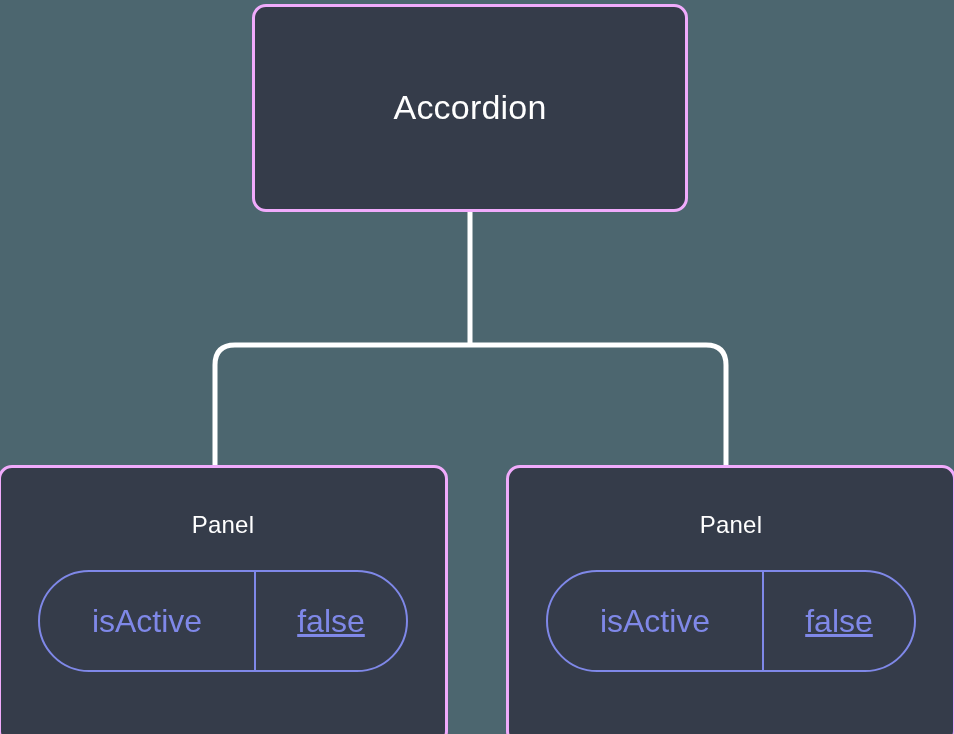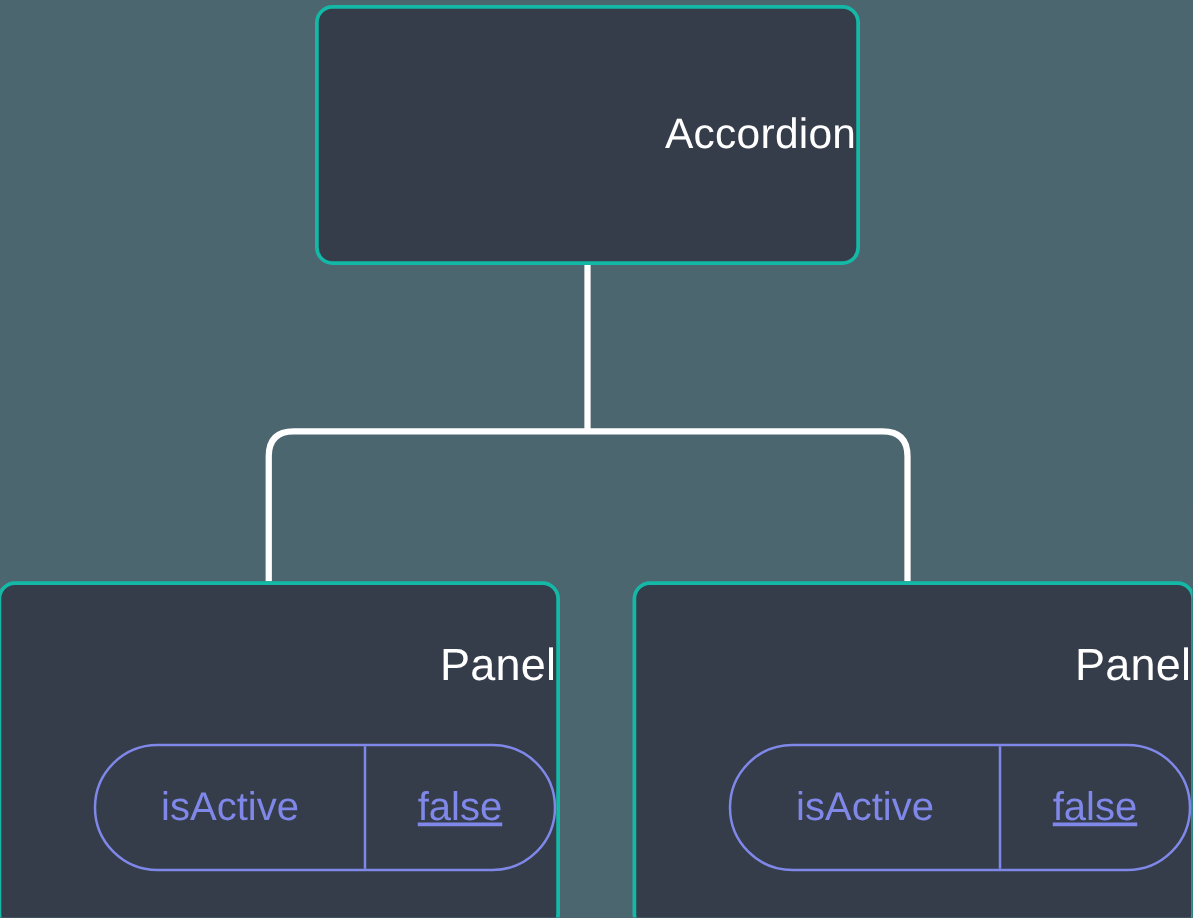--- a/index.html
+++ b/index.html
@@ -29,25 +29,25 @@
     width: 954px;
     height: 734px;
     pointer-events: none;
   }
 
   
   .node {
     position: absolute;
     box-sizing: border-box;
     background: #353c4a;
-    border: 3px solid #14b8a6;
+    border: 3px solid #f0abfc;
     border-radius: 14px;
     display: flex;
     flex-direction: column;
-    align-items: flex-end;
+    align-items: center;
   }
   .node-root {
     left: 252px;
     top: 4px;
     width: 436px;
     height: 208px;
     justify-content: center;
     border-radius: 14px;
   }
   .node-child {
@@ -63,26 +63,26 @@
   .node-title {
     color: #ffffff;
     font-size: 34px;
     font-weight: 400;
     letter-spacing: 0.2px;
     line-height: 1.1;
     text-align: center;
     white-space: nowrap;
   }
   .node-child .node-title {
-    font-size: 36px;
+    font-size: 24px;
   }
 
   
   .pill {
-    margin-top: 43px;
+    margin-top: 32px;
     box-sizing: border-box;
     width: 370px;
     height: 102px;
     border: 2px solid #7f88e8;
     border-radius: 51px;
     display: flex;
     align-items: stretch;
     background: transparent;
   }
   .pill-key,

